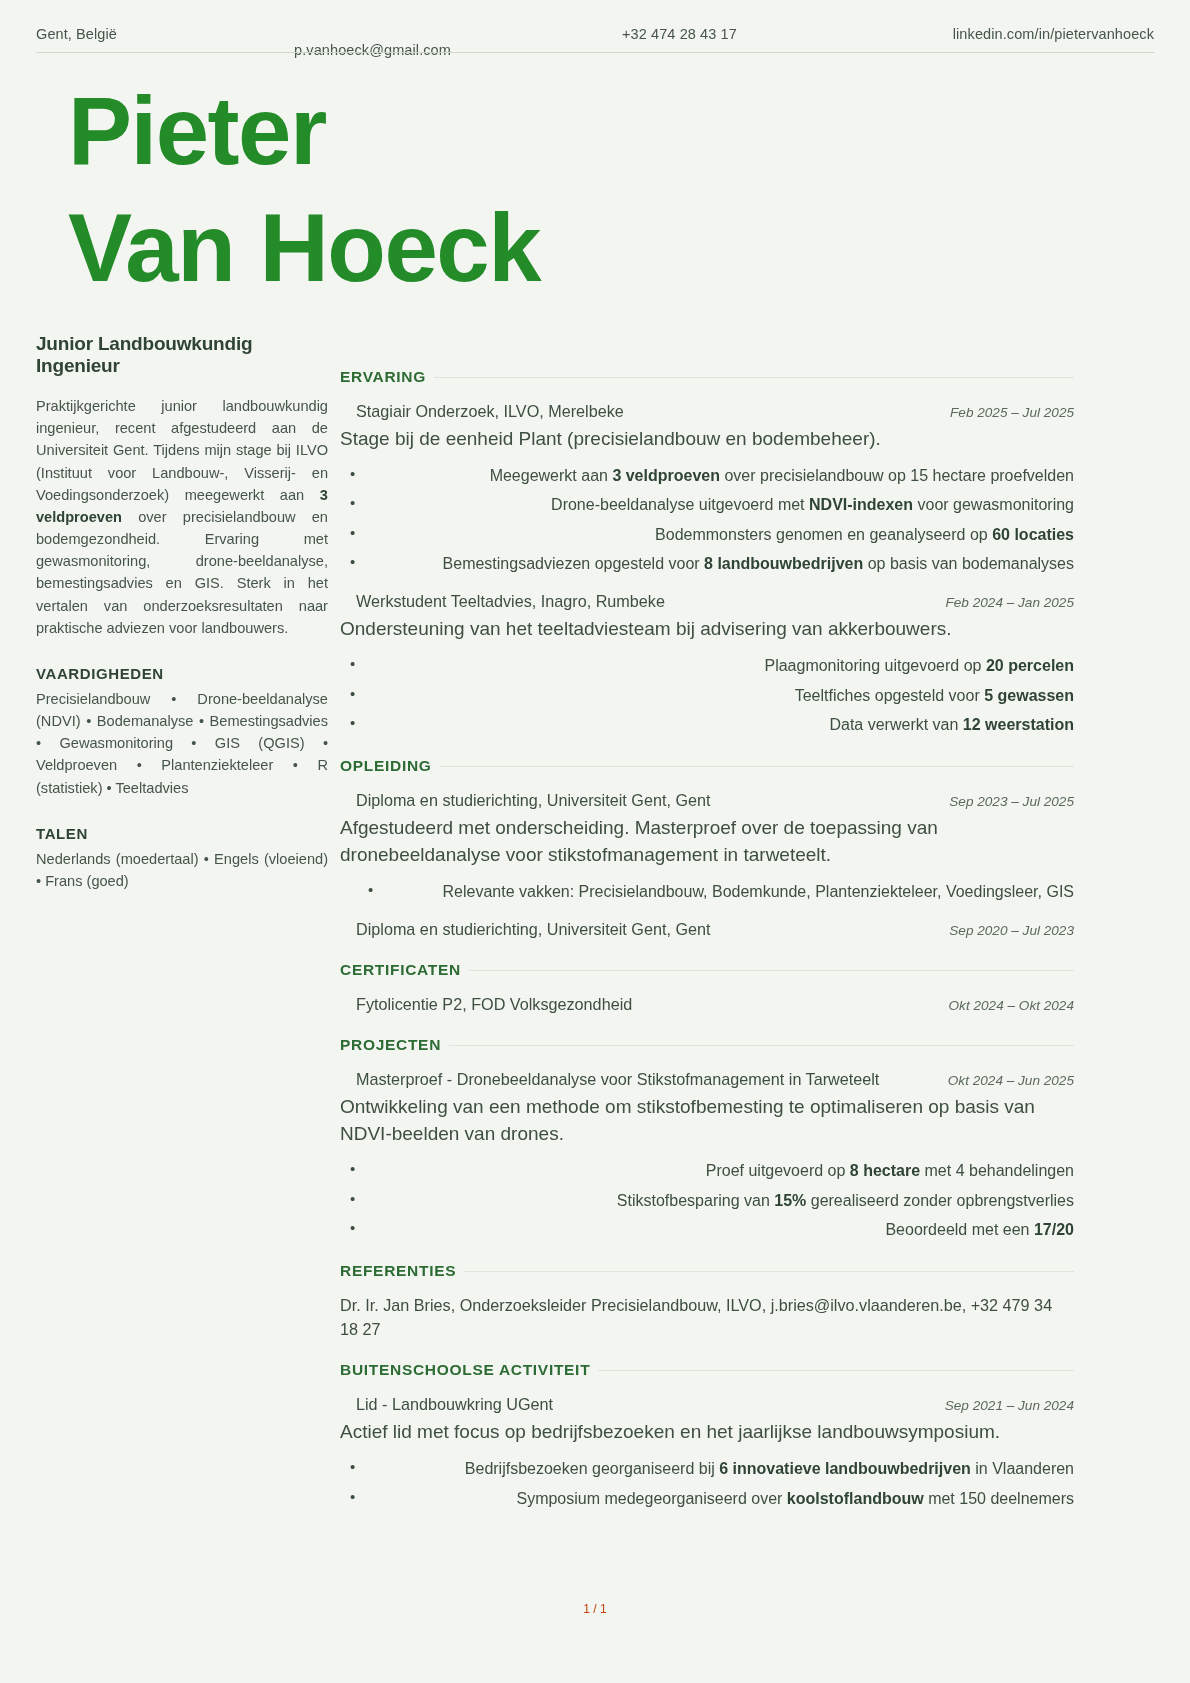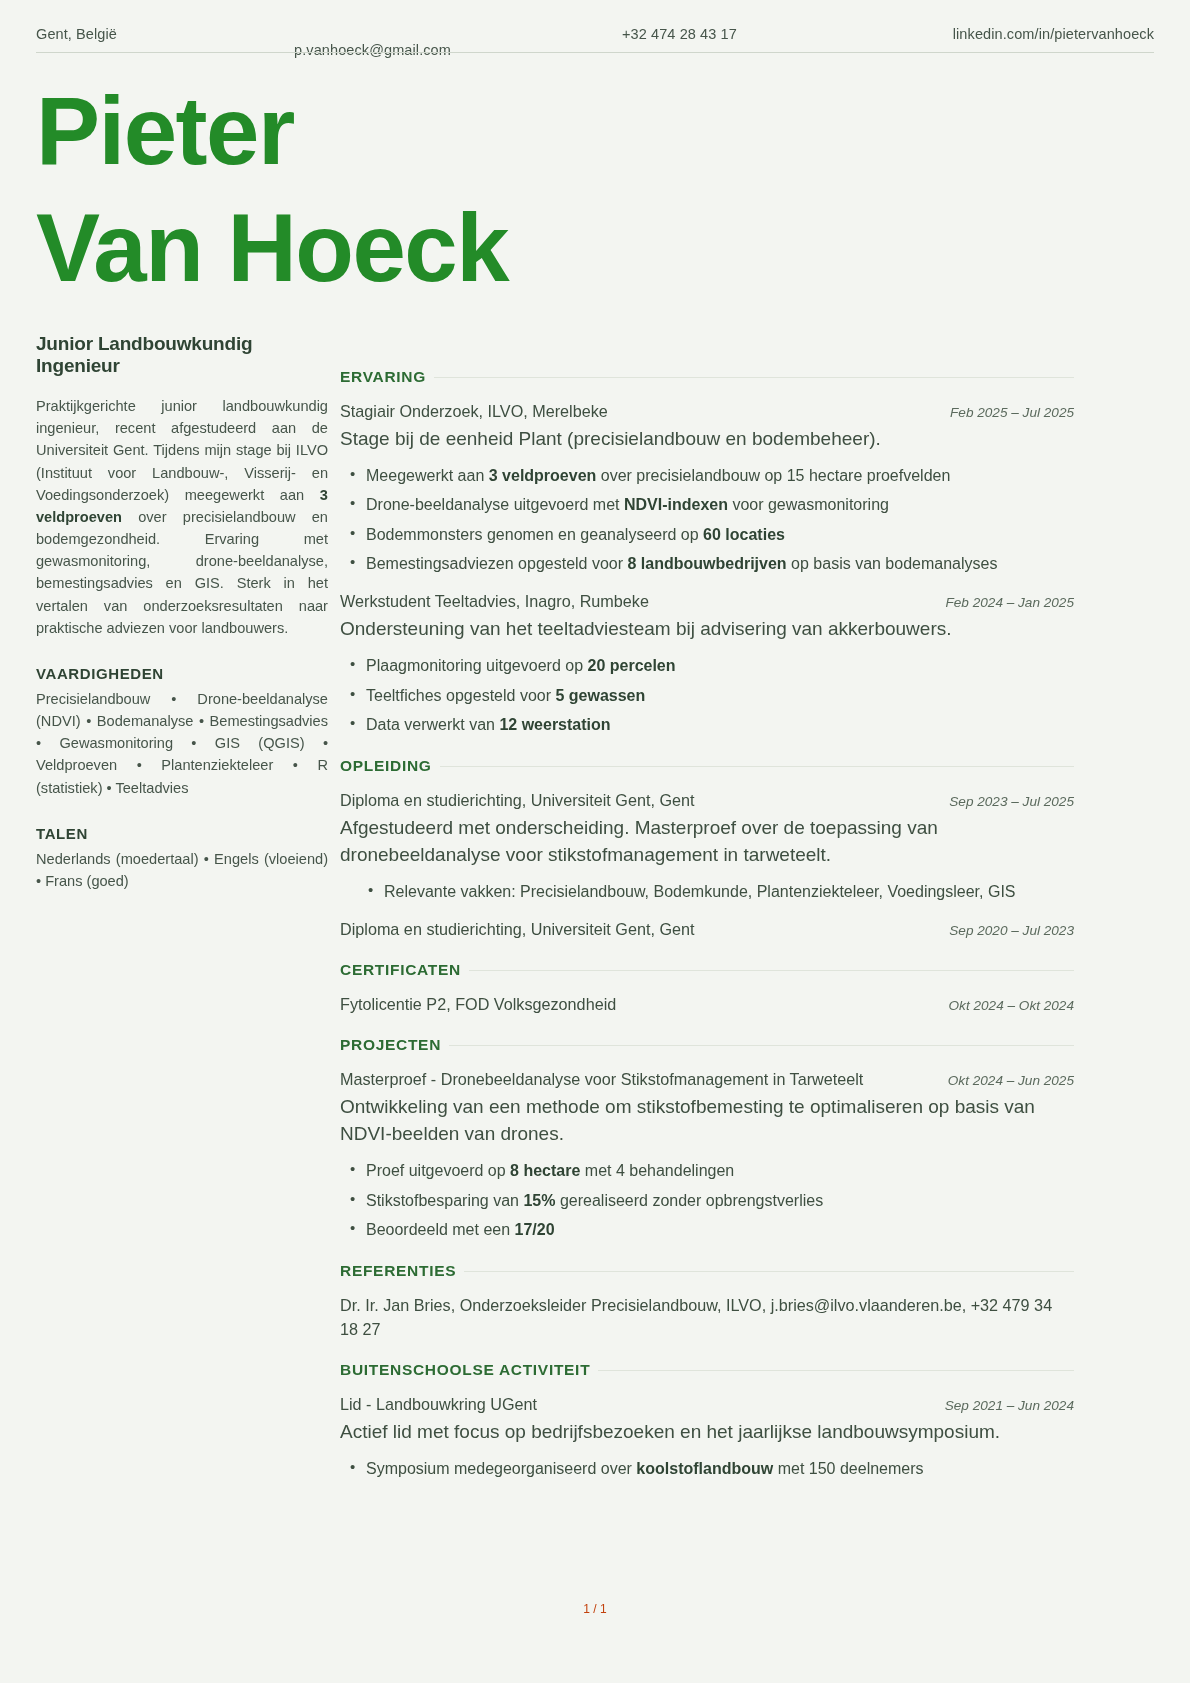--- a/index.html
+++ b/index.html
@@ -45,21 +45,21 @@
     position: absolute;
     left: 36px;
     top: 72px;
     width: 800px;
     color: #238b28;
     font-size: 96px;
     line-height: 1.22;
     font-weight: 700;
     letter-spacing: -1.5px;
   }
-  .name .ln { display: block; }
+  .name .ln { display: block; margin-left: 32px; }
 
   
   .col-left {
     position: absolute;
     left: 36px;
     top: 333px;
     width: 292px;
   }
   .col-right {
     position: absolute;
@@ -119,20 +119,21 @@
     background: #dfe4db;
   }
   .sec { margin-bottom: 20px; }
 
   .entry { margin-bottom: 14px; }
   .entry-row {
     display: flex;
     align-items: baseline;
     justify-content: space-between;
     gap: 14px;
+    margin-left: 16px;
   }
   .entry-title {
     font-size: 16.2px;
     color: #3e4f41;
     line-height: 1.42;
   }
   .entry-date {
     font-size: 13.6px;
     font-style: italic;
     color: #5b6a5d;
@@ -142,20 +143,21 @@
     font-size: 19px;
     color: #3e4f41;
     line-height: 1.42;
     margin-top: 3px;
   }
 
   ul.bullets {
     margin: 11px 0 0 0;
     padding: 0 0 0 26px;
     list-style: none;
+    text-align: right;
   }
   ul.bullets.deep { padding-left: 44px; }
   ul.bullets li {
     position: relative;
     font-size: 16px;
     line-height: 1.52;
     color: #3e4f41;
     margin-bottom: 5px;
   }
   ul.bullets li:before {
@@ -305,20 +307,21 @@
           <span class="t">BUITENSCHOOLSE ACTIVITEIT</span>
           <span class="ln"></span>
         </div>
         <div class="entry">
           <div class="entry-row">
             <span class="entry-title">Lid - Landbouwkring UGent</span>
             <span class="entry-date">Sep 2021 – Jun 2024</span>
           </div>
           <div class="entry-sub">Actief lid met focus op bedrijfsbezoeken en het jaarlijkse landbouwsymposium.</div>
           <ul class="bullets">
+            <li>Bedrijfsbezoeken georganiseerd bij <b>6 innovatieve landbouwbedrijven</b> in Vlaanderen</li>
             <li>Symposium medegeorganiseerd over <b>koolstoflandbouw</b> met 150 deelnemers</li>
           </ul>
         </div>
       </div>
     </div>
 </div>
 
 <div class="footer">1 / 1</div>
 
 </body></html>

